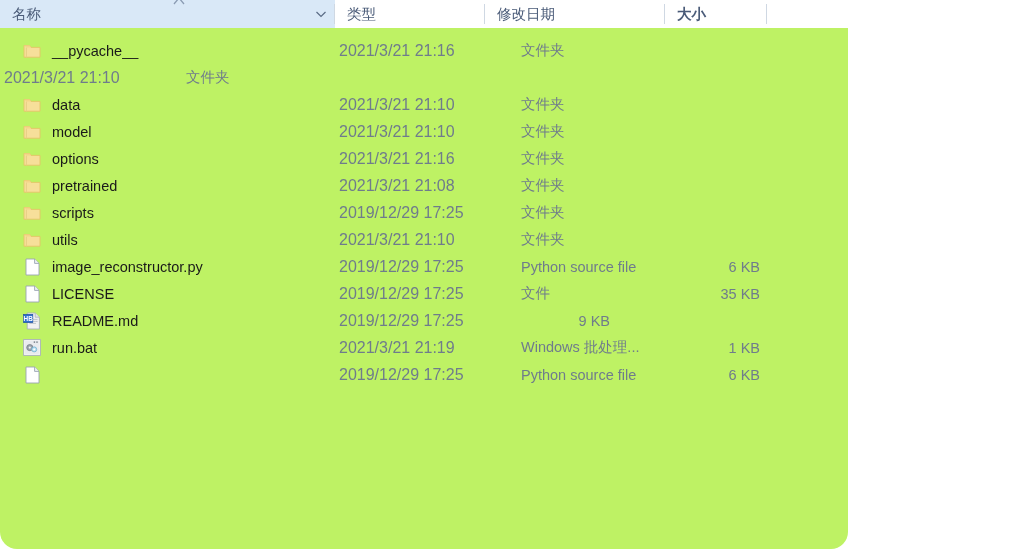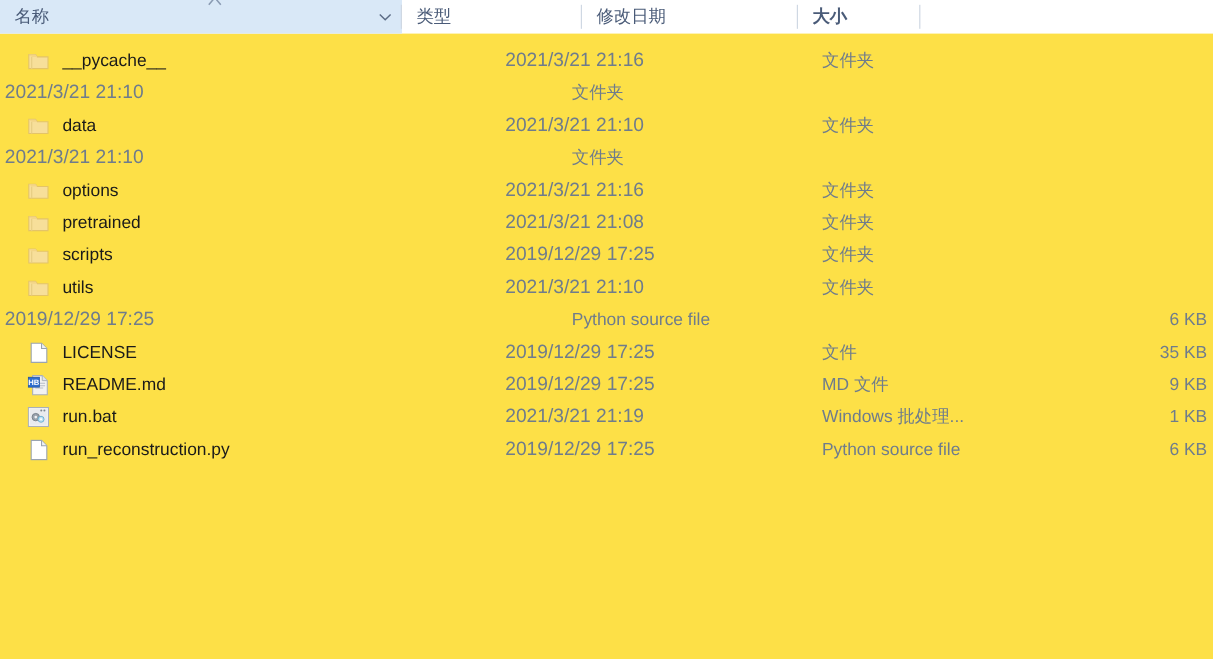--- a/index.html
+++ b/index.html
@@ -5,23 +5,24 @@
   * { box-sizing: border-box; }
   html, body {
     margin: 0; padding: 0;
     width: 1011px; height: 549px;
     background: #ffffff;
     font-family: "Liberation Sans", "DejaVu Sans", sans-serif;
     overflow: hidden;
   }
   #explorer {
     position: relative;
-    width: 1011px;
+    width: 848px;
     height: 549px;
-    background: #fde047;
+    background: #bef264;
+    border-radius: 17px;
   }
 
   
   .col-header {
     position: relative;
     height: 28px;
     width: 1011px;
     background: #ffffff;
     display: flex;
     align-items: center;
@@ -75,21 +76,20 @@
     position: relative;
     width: 1011px;
     padding-top: 9px;
   }
   .row {
     position: relative;
     height: 27px;
     display: flex;
     align-items: center;
     white-space: nowrap;
-    justify-content: space-between;
   }
   .cell-name {
     width: 335px;
     display: flex;
     align-items: center;
     padding-left: 22px;
     font-size: 14.5px;
     color: #1a1a1a;
     overflow: hidden;
   }
@@ -193,20 +193,30 @@
       <path d="M1 2.5 L6.6 2.5 L8.1 4.4 L3.4 4.4 Z" fill="#f3d588"></path>
     </svg>
           </span>
           <span class="name-text">data</span>
         </div>
         <div class="cell-date">2021/3/21 21:10</div>
         <div class="cell-type">文件夹</div>
         <div class="cell-size"></div>
       </div>
       <div class="row">
+        <div class="cell-name">
+          <span class="icon-wrap">
+            <svg width="18" height="16" viewBox="0 0 18 16">
+      <path d="M1 2.5 L6.6 2.5 L8.1 4.4 L17 4.4 L17 14.2 L1 14.2 Z" fill="#f7df9a" stroke="#e4c468" stroke-width="0.9"></path>
+      <path d="M3.4 4.4 L3.4 14.2" stroke="#e8cf86" stroke-width="1.1" fill="none"></path>
+      <path d="M1 2.5 L6.6 2.5 L8.1 4.4 L3.4 4.4 Z" fill="#f3d588"></path>
+    </svg>
+          </span>
+          <span class="name-text">model</span>
+        </div>
         <div class="cell-date">2021/3/21 21:10</div>
         <div class="cell-type">文件夹</div>
         <div class="cell-size"></div>
       </div>
       <div class="row">
         <div class="cell-name">
           <span class="icon-wrap">
             <svg width="18" height="16" viewBox="0 0 18 16">
       <path d="M1 2.5 L6.6 2.5 L8.1 4.4 L17 4.4 L17 14.2 L1 14.2 Z" fill="#f7df9a" stroke="#e4c468" stroke-width="0.9"></path>
       <path d="M3.4 4.4 L3.4 14.2" stroke="#e8cf86" stroke-width="1.1" fill="none"></path>
@@ -258,20 +268,29 @@
       <path d="M1 2.5 L6.6 2.5 L8.1 4.4 L3.4 4.4 Z" fill="#f3d588"></path>
     </svg>
           </span>
           <span class="name-text">utils</span>
         </div>
         <div class="cell-date">2021/3/21 21:10</div>
         <div class="cell-type">文件夹</div>
         <div class="cell-size"></div>
       </div>
       <div class="row">
+        <div class="cell-name">
+          <span class="icon-wrap">
+            <svg width="15" height="18" viewBox="0 0 15 18">
+      <path d="M1 1 L9.6 1 L14 5.4 L14 17 L1 17 Z" fill="#ffffff" stroke="#9aa4b2" stroke-width="0.9"></path>
+      <path d="M9.6 1 L9.6 5.4 L14 5.4" fill="#eef1f5" stroke="#9aa4b2" stroke-width="0.9"></path>
+    </svg>
+          </span>
+          <span class="name-text">image_reconstructor.py</span>
+        </div>
         <div class="cell-date">2019/12/29 17:25</div>
         <div class="cell-type">Python source file</div>
         <div class="cell-size">6 KB</div>
       </div>
       <div class="row">
         <div class="cell-name">
           <span class="icon-wrap">
             <svg width="15" height="18" viewBox="0 0 15 18">
       <path d="M1 1 L9.6 1 L14 5.4 L14 17 L1 17 Z" fill="#ffffff" stroke="#9aa4b2" stroke-width="0.9"></path>
       <path d="M9.6 1 L9.6 5.4 L14 5.4" fill="#eef1f5" stroke="#9aa4b2" stroke-width="0.9"></path>
@@ -290,21 +309,20 @@
       <path d="M4.2 1 L12.2 1 L16.4 5.2 L16.4 17 L4.2 17 Z" fill="#f2f2f2" stroke="#a8b0ba" stroke-width="0.9"></path>
       <path d="M12.2 1 L12.2 5.2 L16.4 5.2" fill="#e2e5e9" stroke="#a8b0ba" stroke-width="0.8"></path>
       <path d="M6.4 7.4 L14.6 7.4 M6.4 9.4 L14.6 9.4 M6.4 11.4 L13 11.4" stroke="#b7bdc6" stroke-width="0.9"></path>
       <rect x="0.6" y="2.4" width="9.2" height="8.2" fill="#2f6fd0" stroke="#23539e" stroke-width="0.7"></rect>
       <text x="5.2" y="9" font-family="'Liberation Sans',sans-serif" font-size="6.4" font-weight="bold" fill="#ffffff" text-anchor="middle">HB</text>
     </svg>
           </span>
           <span class="name-text">README.md</span>
         </div>
         <div class="cell-date">2019/12/29 17:25</div>
-        <div class="cell-type">MD 文件</div>
         <div class="cell-size">9 KB</div>
       </div>
       <div class="row">
         <div class="cell-name">
           <span class="icon-wrap">
             <svg width="18" height="17" viewBox="0 0 18 17">
       <rect x="0.6" y="0.6" width="16.8" height="15.8" fill="#f4f4f4" stroke="#a9b0b9" stroke-width="0.9"></rect>
       <rect x="2" y="2" width="14" height="13" fill="#e9ebee"></rect>
       <circle cx="6.8" cy="8.6" r="3.1" fill="#9aa3ad" stroke="#6e7781" stroke-width="0.7"></circle>
       <circle cx="6.8" cy="8.6" r="1.1" fill="#f1f3f5"></circle>
@@ -321,21 +339,20 @@
         <div class="cell-size">1 KB</div>
       </div>
       <div class="row">
         <div class="cell-name">
           <span class="icon-wrap">
             <svg width="15" height="18" viewBox="0 0 15 18">
       <path d="M1 1 L9.6 1 L14 5.4 L14 17 L1 17 Z" fill="#ffffff" stroke="#9aa4b2" stroke-width="0.9"></path>
       <path d="M9.6 1 L9.6 5.4 L14 5.4" fill="#eef1f5" stroke="#9aa4b2" stroke-width="0.9"></path>
     </svg>
           </span>
-          <span class="name-text">run_reconstruction.py</span>
         </div>
         <div class="cell-date">2019/12/29 17:25</div>
         <div class="cell-type">Python source file</div>
         <div class="cell-size">6 KB</div>
       </div>
     </div>
 
 </div>
 
 </body></html>

